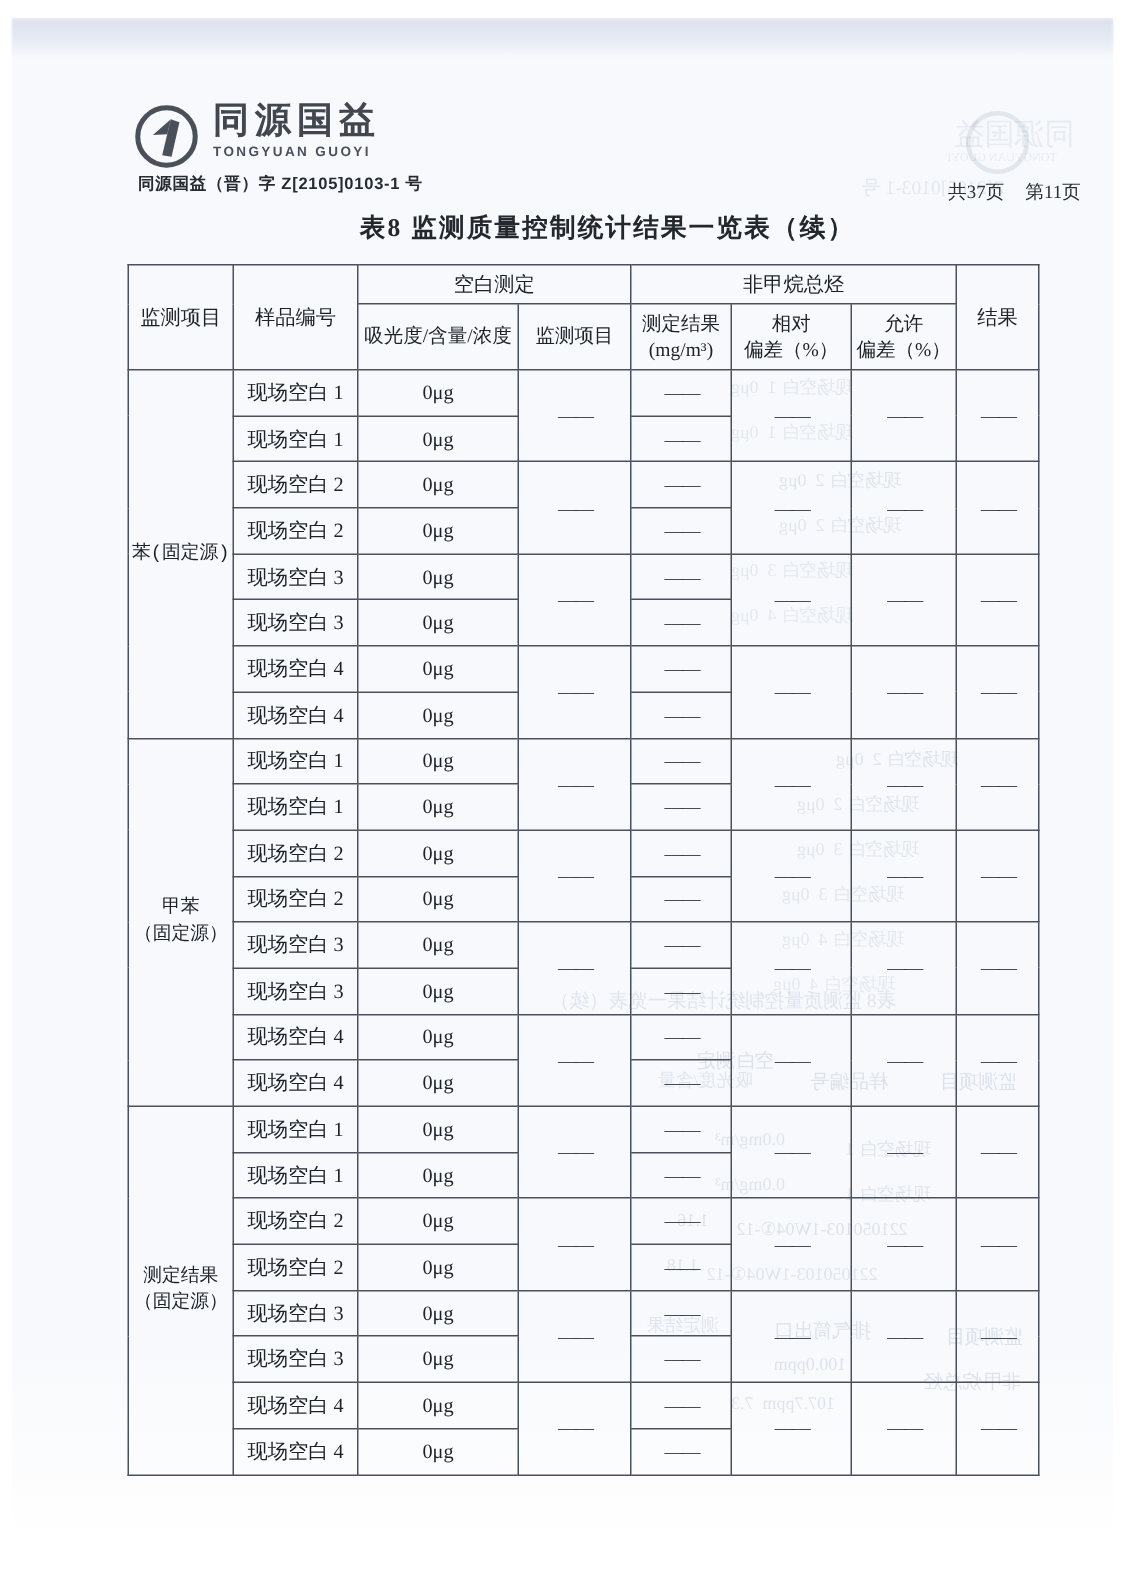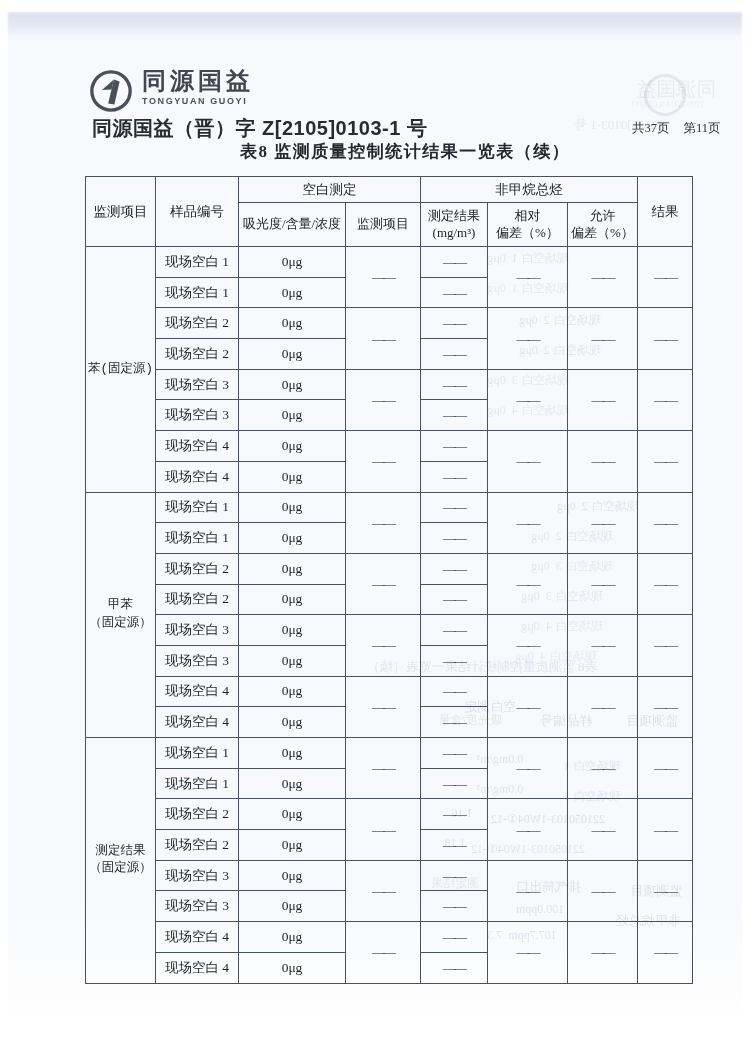--- a/index.html
+++ b/index.html
@@ -13,21 +13,21 @@
   
   .logo-block{position:absolute;left:88px;top:68px;display:flex;align-items:flex-start;}
   .logo-mark{width:46px;height:46px;}
   .logo-text{margin-left:8px;font-family:"Liberation Sans","DejaVu Sans",sans-serif;}
   .company-cn{font-size:24px;font-weight:bold;color:#42474f;letter-spacing:4px;line-height:1.1;}
   .company-en{font-size:9px;font-weight:bold;color:#4a505a;letter-spacing:1.6px;margin-top:2px;}
   .slogan{position:absolute;left:242px;top:78px;width:300px;display:flex;gap:38px;
           font-family:"Liberation Sans","DejaVu Sans",sans-serif;
           font-size:19px;font-weight:bold;color:#3a4048;letter-spacing:2px;}
   .doc-no{position:absolute;left:92px;top:115px;font-family:"Liberation Sans","DejaVu Sans",sans-serif;
-          font-size:20px;font-weight:bold;color:#272c32;letter-spacing:0.5px;text-align:right;}
+          font-size:11px;font-weight:bold;color:#272c32;letter-spacing:0.5px;text-align:right;}
   .page-info{position:absolute;left:584px;top:120px;font-size:12.5px;color:#2a2f35;margin-left:48px;}
   .page-info span{margin-right:14px;}
   .page-title{position:absolute;left:85px;top:140px;width:640px;text-align:center;
               font-size:17px;font-weight:600;color:#23282e;letter-spacing:1.5px;}
   
   .qc-table{position:absolute;left:85px;top:176px;border-collapse:collapse;table-layout:fixed;
             width:607px;font-size:13.5px;color:#1d2228;}
   .qc-table th,.qc-table td{border:1px solid #4a515c;padding:0;text-align:center;
                             font-weight:normal;overflow:visible;}
   .qc-table thead tr.h1 th{height:25px;font-size:13.5px;}

